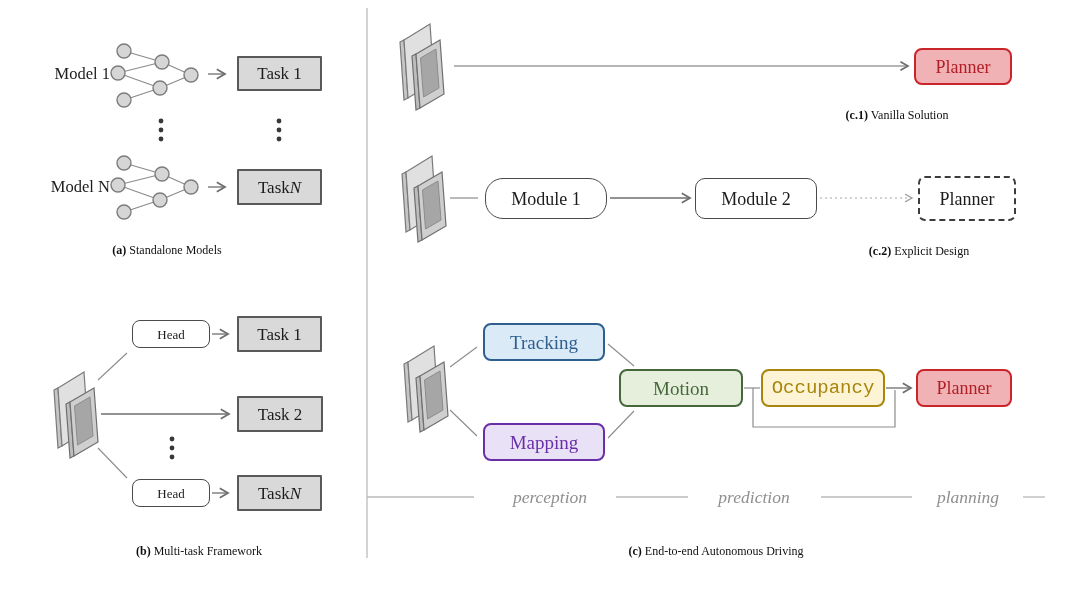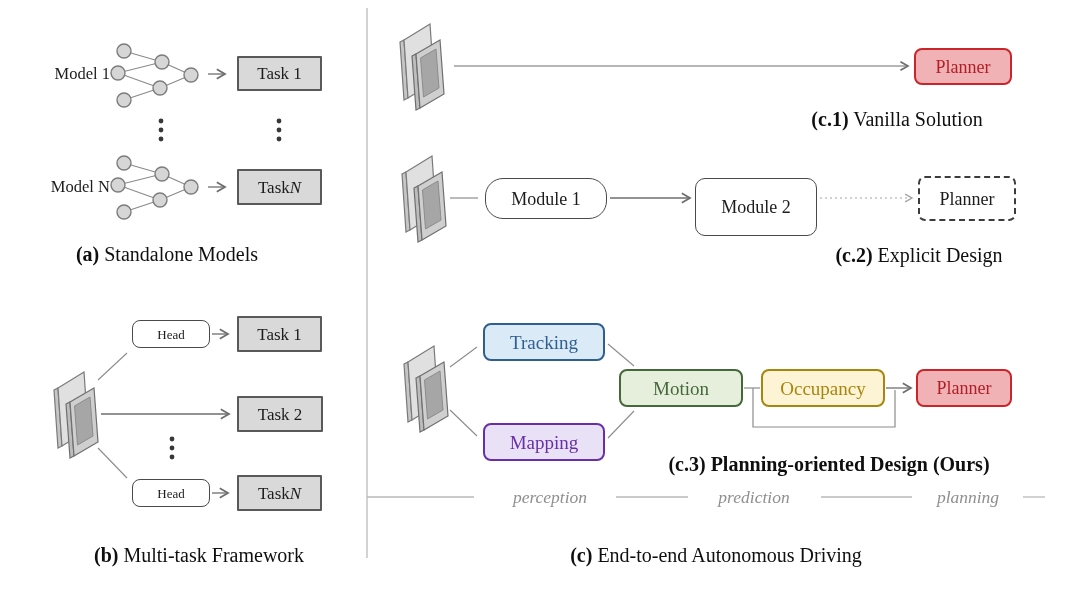--- a/index.html
+++ b/index.html
@@ -13,21 +13,21 @@
   .whitebox{background:#fff;border:1.6px solid var(--white-border,#4a4a4a);border-radius:8px;}
   .headbox{font-size:13px;}
   .modbox{font-size:18px;border-radius:10px;}
   .dashedbox{background:#fff;border:2px dashed #3c3c3c;border-radius:7px;font-size:18px;}
   .cbox{border-width:2px;border-style:solid;border-radius:8px;font-size:19px;}
   .tracking{background:var(--tracking-fill,#dbeaf7);border-color:var(--tracking-stroke,#2e5f8f);color:var(--tracking-stroke,#2e5f8f);}
   .mapping{background:var(--mapping-fill,#e9e1f5);border-color:var(--mapping-stroke,#6a2fa8);color:var(--mapping-stroke,#6a2fa8);}
   .motion{background:var(--motion-fill,#e5efdc);border-color:var(--motion-stroke,#45683a);color:var(--motion-stroke,#45683a);}
   .occupancy{background:var(--occupancy-fill,#fdf3d5);border-color:var(--occupancy-stroke,#a8860d);color:var(--occupancy-stroke,#a8860d);}
   .planner{background:var(--planner-fill,#f0b2b5);border-color:var(--planner-stroke,#c9252b);color:var(--planner-text,#b01f26);font-size:18px;}
-  .caption{position:absolute;font-size:20px;text-align:center;color:#0f0f0f;white-space:nowrap;}
+  .caption{position:absolute;font-size:12px;text-align:center;color:#0f0f0f;white-space:nowrap;}
   .caption b{font-weight:bold;}
   .allbold{font-weight:bold;}
   .mlabel{position:absolute;font-size:16.5px;text-align:right;white-space:nowrap;color:#1c1c1c;font-family:Liberation Serif, serif;}
   .stage{position:absolute;width:120px;text-align:center;font-style:italic;font-size:17.5px;
          color:var(--timeline-text,#8f8f8f);}
 </style>
 </head>
 <body>
 
 <div class="fig">
@@ -154,44 +154,43 @@
   <div class="caption" style="left:49px;top:544px;width:300px;"><b>(b)</b><span> Multi-task Framework</span></div>
 
   <div class="box cbox planner" style="left:914px;top:48px;width:98px;height:37px;">
       <span>Planner</span>
     </div>
   <div class="caption" style="left:747px;top:108px;width:300px;"><b>(c.1)</b><span> Vanilla Solution</span></div>
 
   <div class="box whitebox modbox" style="left:485px;top:178px;width:122px;height:41px;border-radius:18px;">
       <span>Module 1</span>
     </div>
-  <div class="box whitebox modbox" style="left:695px;top:178px;width:122px;height:58px;">
+  <div class="box whitebox modbox" style="left:695px;top:178px;width:122px;height:41px;">
       <span>Module 2</span>
     </div>
   <div class="box dashedbox" style="left:918px;top:176px;width:98px;height:45px;">
       <span>Planner</span>
     </div>
   <div class="caption" style="left:769px;top:244px;width:300px;"><b>(c.2)</b><span> Explicit Design</span></div>
 
   <div class="box cbox mapping" style="left:483px;top:423px;width:122px;height:38px;">
       <span>Mapping</span>
     </div>
   <div class="box cbox tracking" style="left:483px;top:323px;width:122px;height:38px;">
       <span>Tracking</span>
     </div>
   <div class="box cbox motion" style="left:619px;top:369px;width:124px;height:38px;">
       <span>Motion</span>
     </div>
-  <div class="box cbox occupancy" style="left:761px;top:369px;width:124px;height:38px;">
+  <div class="box cbox occupancy" style="left:761px;top:369px;width:124px;height:38px;font-family:Liberation Mono, monospace;">
       <span>Occupancy</span>
     </div>
   <div class="box cbox planner" style="left:916px;top:369px;width:96px;height:38px;">
       <span>Planner</span>
     </div>
-  <div class="caption allbold" style="left:654px;top:453px;width:350px;"><b>(c.3) Planning-oriented Design (Ours)</b><span></span></div>
 
   <div class="stage" style="left:490px;top:487px;text-align:center;">perception</div>
   <div class="stage" style="left:694px;top:487px;">prediction</div>
   <div class="stage" style="left:908px;top:487px;">planning</div>
 
   <div class="caption" style="left:536px;top:544px;width:360px;"><b>(c)</b><span> End-to-end Autonomous Driving</span></div>
 
 </div>
 
 </body></html>

